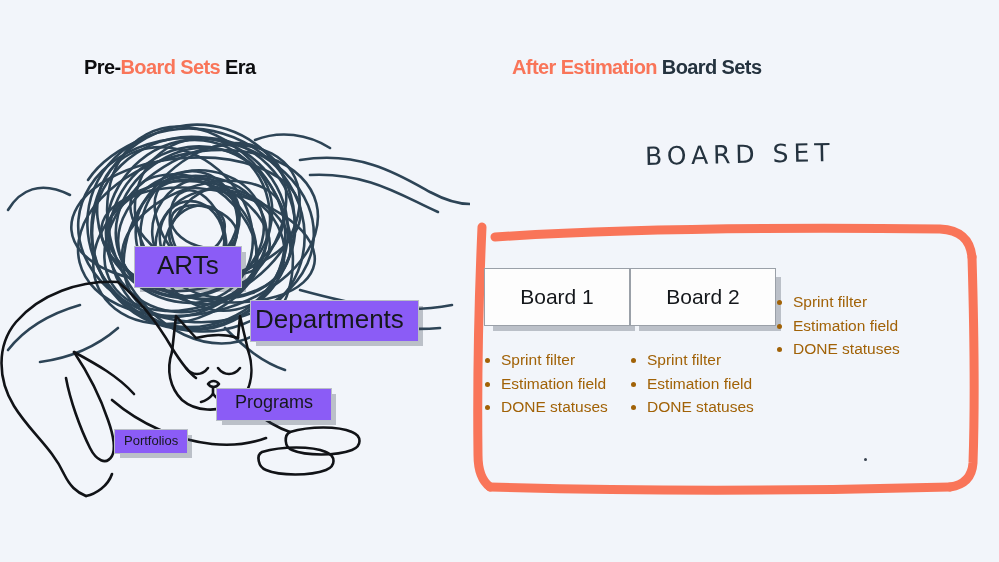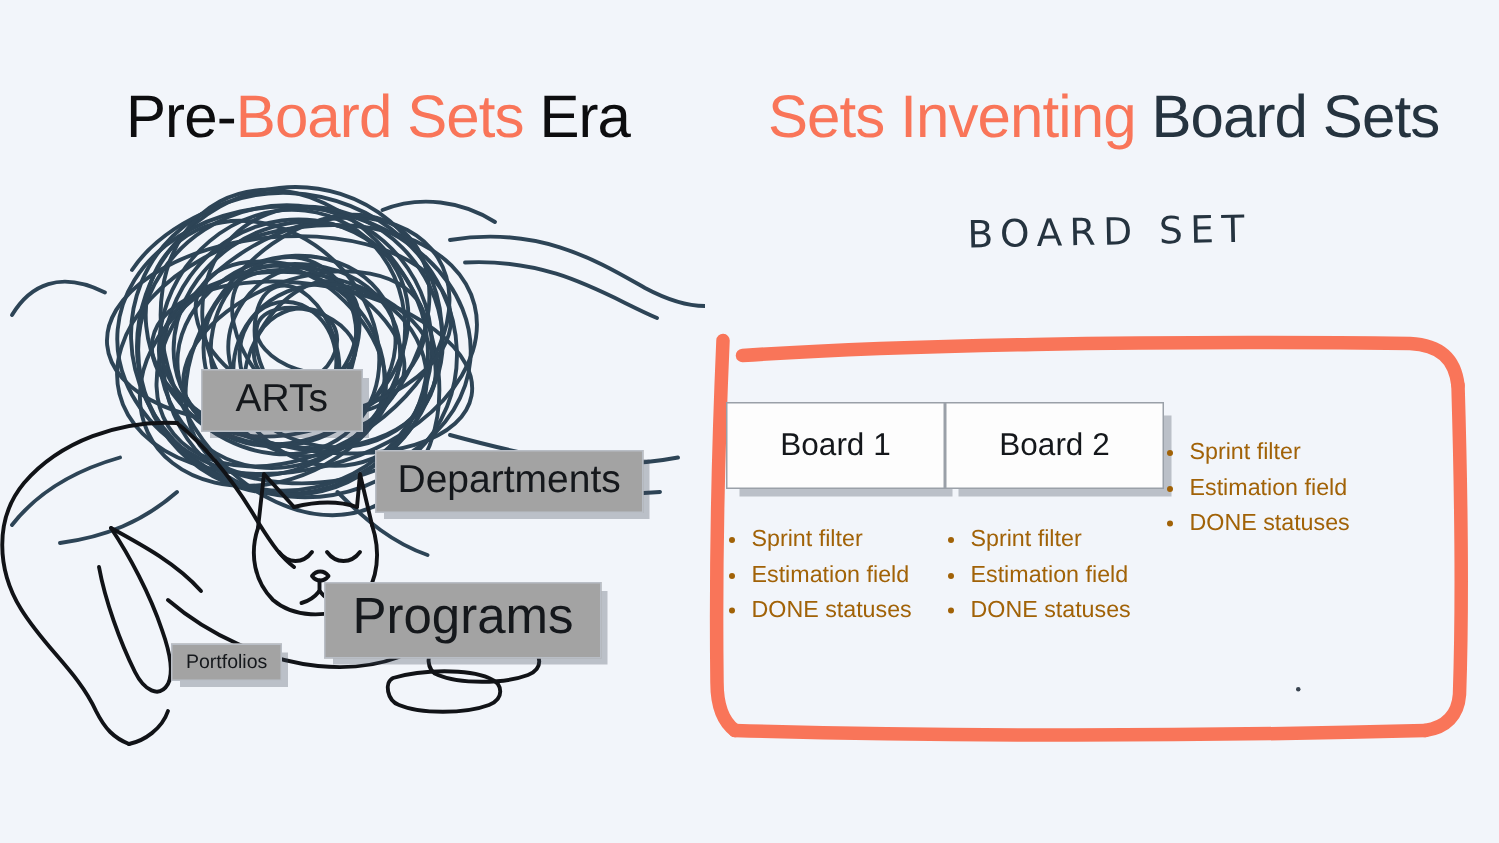--- a/index.html
+++ b/index.html
@@ -16,22 +16,22 @@
   }
   .stage {
     position: relative;
     width: 999px;
     height: 562px;
   }
 
   
   .heading {
     position: absolute;
-    font-weight: normal;
-    font-size: 40px;
+    font-weight: bold;
+    font-size: 20px;
     letter-spacing: -0.6px;
     white-space: nowrap;
   }
   #heading-left {
     left: 84px;
     top: 56px;
   }
   #heading-right {
     left: 512px;
     top: 56px;
@@ -53,32 +53,32 @@
     left: 0;
     top: 0;
   }
   #scribble-ball { z-index: 1; }
   #cat-drawing   { z-index: 3; }
 
   
   .tangle-label {
     position: absolute;
     z-index: 4;
-    background: #a3a3a3;
+    background: #8b5cf6;
     border: 1px solid #b9bec6;
     color: #15181c;
     padding: 5px 12px 7px 12px;
     line-height: 1.08;
     white-space: nowrap;
     box-shadow: 5px 5px 0 -1px rgba(60,70,85,0.30);
   }
   #label-arts          { left: 134px; top: 146px; font-size: 26px; padding: 4px 22px 8px 22px; }
   #label-product-lines { left: 54px;  top: 214px; font-size: 20px; }
-  #label-departments   { left: 250px; top: 200px; font-size: 26px; padding: 4px 14px 8px 14px; }
-  #label-programs      { left: 216px; top: 288px; font-size: 34px; padding: 4px 18px 8px 18px; }
+  #label-departments   { left: 250px; top: 200px; font-size: 26px; padding: 4px 14px 8px 4px; }
+  #label-programs      { left: 216px; top: 288px; font-size: 18px; padding: 4px 18px 8px 18px; }
   #label-portfolios    { left: 114px; top: 329px; font-size: 13px; padding: 4px 9px 5px 9px; text-align: center; }
 
   
   #right-panel {
     position: absolute;
     left: 460px;
     top: 110px;
     width: 539px;
     height: 400px;
   }
@@ -145,21 +145,21 @@
 </head>
 <body>
 
 <div class="stage">
 
   <div class="heading" id="heading-left">
     <span class="hl-dark">Pre-</span><span class="hl-orange">Board Sets</span><span class="hl-dark"> Era</span>
   </div>
 
   <div class="heading" id="heading-right">
-    <span class="hl-orange">Sets Inventing</span><span class="hl-navy"> Board Sets</span>
+    <span class="hl-orange">After Estimation</span><span class="hl-navy"> Board Sets</span>
   </div>
 
   <div id="left-panel">
 
     <svg id="scribble-ball" width="470" height="300" viewBox="0 0 470 300">
       <g fill="none" stroke="#2d4456" stroke-width="2.6" stroke-linecap="round">
         <ellipse cx="196" cy="130" rx="118" ry="92" transform="rotate(5 196 130)"></ellipse>
         <ellipse cx="196" cy="130" rx="110" ry="100" transform="rotate(22 196 130)"></ellipse>
         <ellipse cx="198" cy="133" rx="122" ry="80" transform="rotate(-14 198 133)"></ellipse>
         <ellipse cx="193" cy="127" rx="100" ry="104" transform="rotate(40 193 127)"></ellipse>

